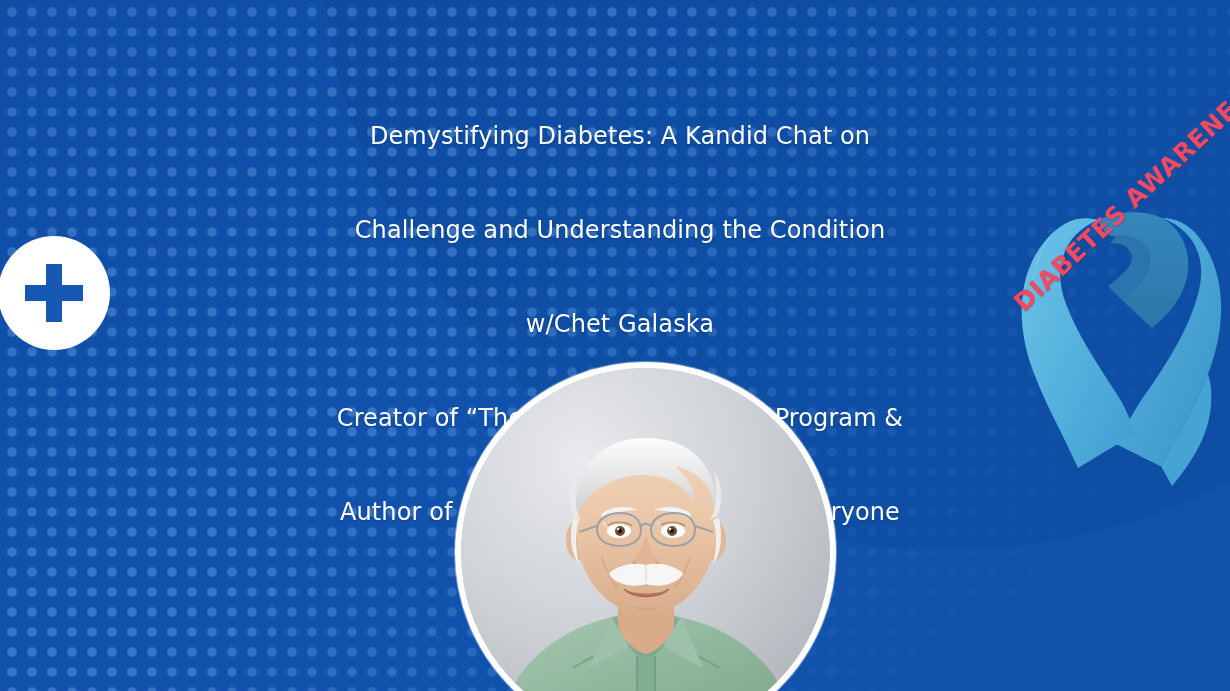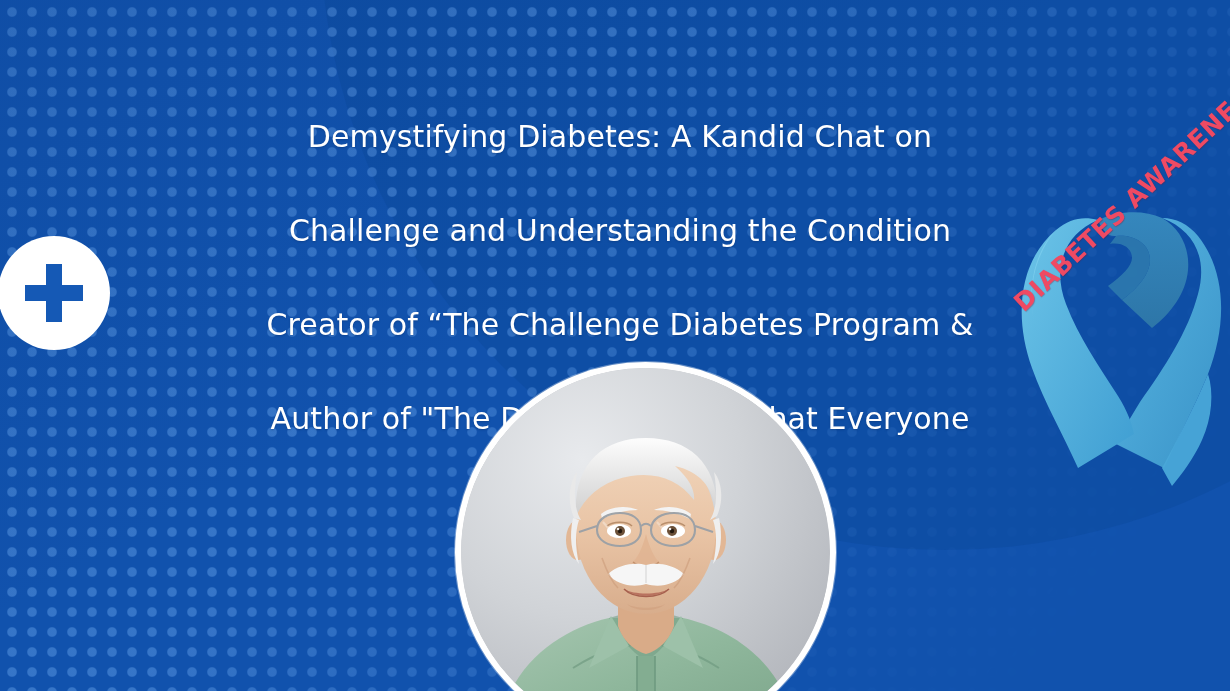--- a/index.html
+++ b/index.html
@@ -64,21 +64,21 @@
   .cross-badge svg{ display:block; }
 
   
   .headline{
     position:absolute;
     left:160px; top:66px;
     width:920px;
     text-align:center;
     color:#ffffff;
     font-family:"DejaVu Sans", sans-serif;
-    font-size:30px;
+    font-size:24px;
     line-height:47px;
     font-weight:400;
     letter-spacing:.1px;
     text-shadow:0 1px 2px rgba(6,40,95,.35);
     white-space:pre-line;
   }
   .headline .l{ display:block; }
 
   
   .portrait{
@@ -138,20 +138,21 @@
     <span>
       <svg width="62" height="62" viewBox="0 0 62 62" aria-hidden="true">
         <path d="M23 2 H39 V23 H60 V39 H39 V60 H23 V39 H2 V23 H23 Z" fill="#1559b5"></path>
       </svg>
     </span>
   </div>
 
   <div class="headline">
     <span class="l">Demystifying Diabetes: A Kandid Chat on</span>
     <span class="l">Challenge and Understanding the Condition</span>
+    <span class="l">w/Chet Galaska</span>
     <span class="l">Creator of “The Challenge Diabetes Program &amp;</span>
     <span class="l">Author of "The Diabetes Book: What Everyone</span>
     <span class="l">Should Know”</span>
   </div>
 
   <div class="portrait">
     <div class="photo">
       <svg width="369" height="369" viewBox="0 0 369 369" aria-hidden="true">
         <defs>
           <clipPath id="pclip">

